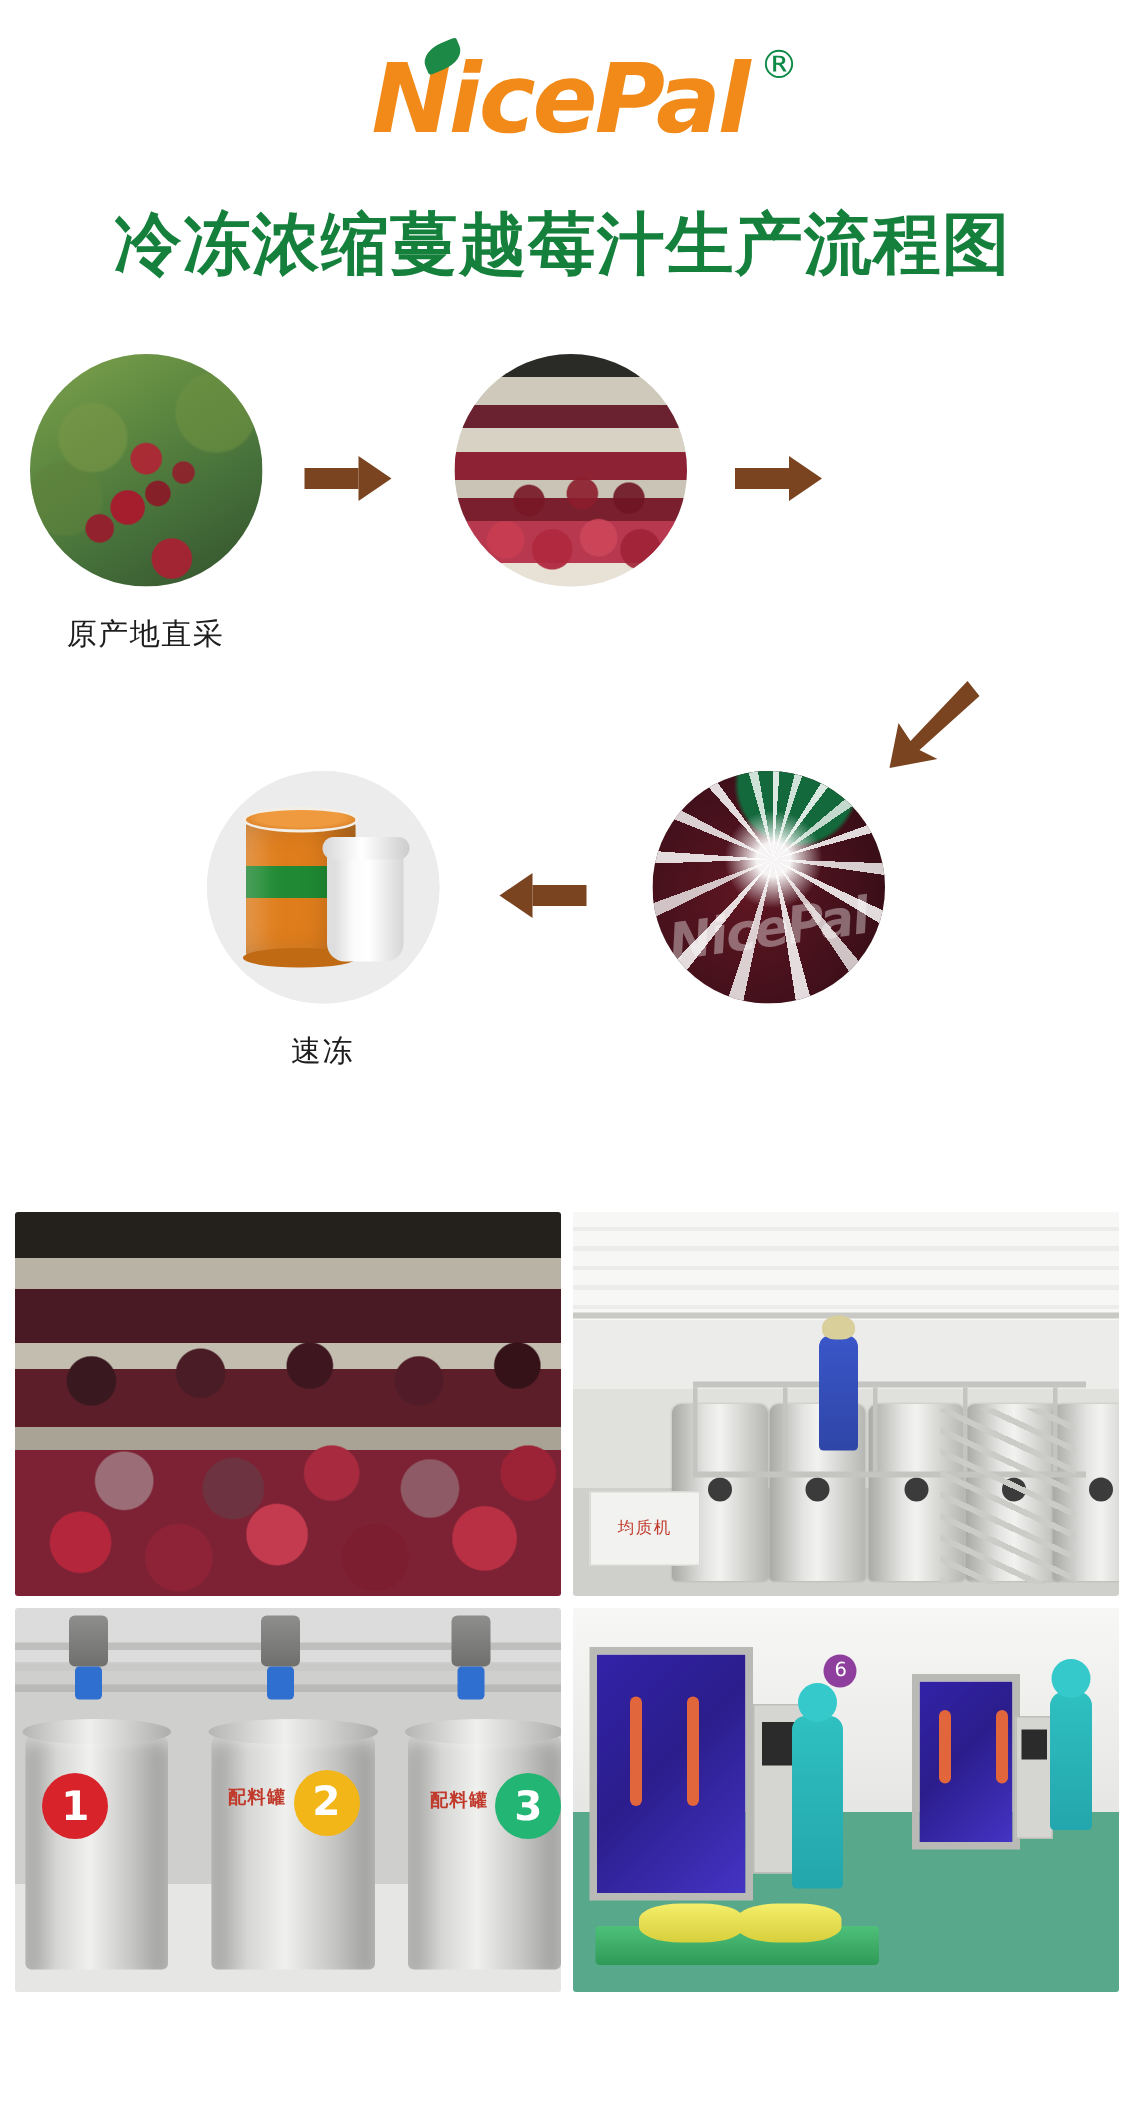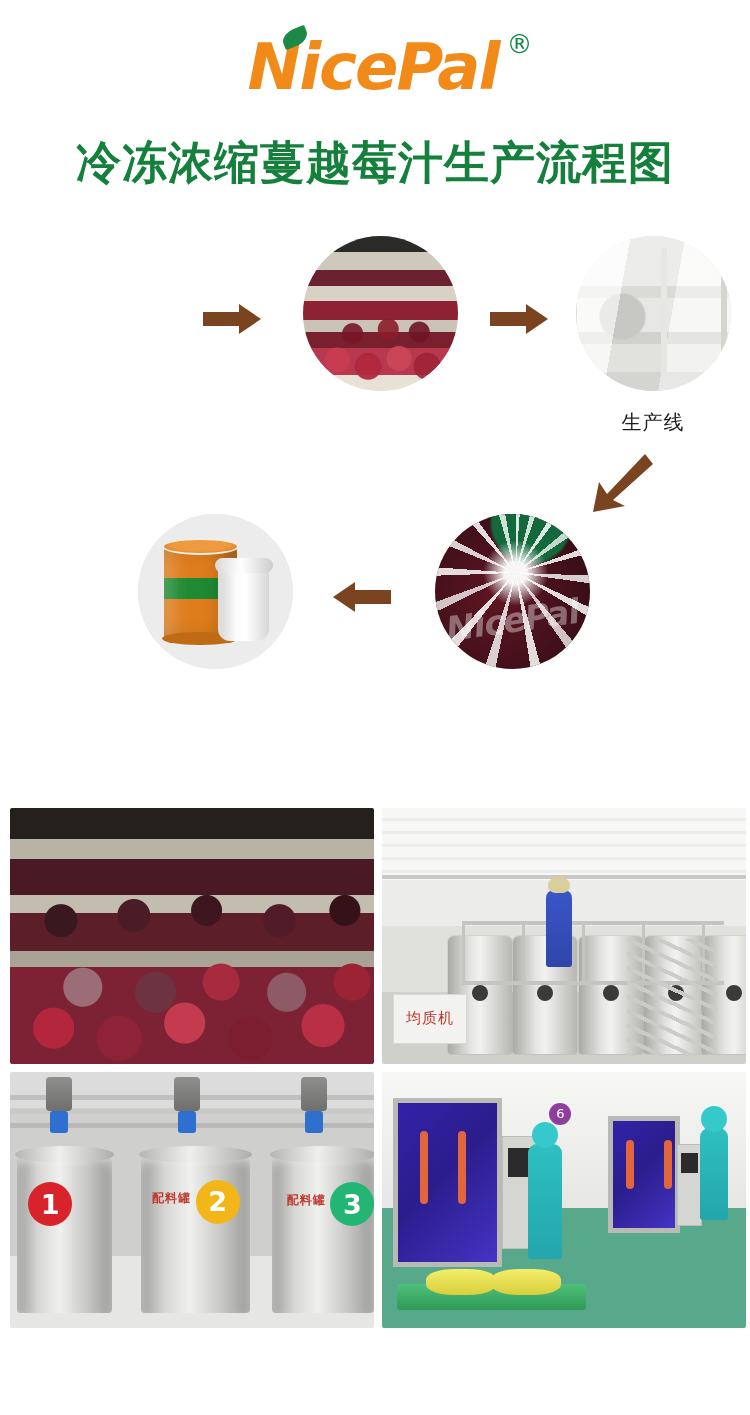--- a/index.html
+++ b/index.html
@@ -300,21 +300,21 @@
   .pb .rail::before { content:""; position:absolute; left:0; top:0; bottom:0; width:3px; background:#c4c4c1;
     box-shadow:60px 0 0 #c4c4c1,120px 0 0 #c4c4c1,180px 0 0 #c4c4c1,240px 0 0 #c4c4c1; }
   .pb .worker { position:absolute; left:45%; top:32%; width:26px; height:30%;
     background:linear-gradient(#3a56c8,#2f46a8); border-radius:8px 8px 3px 3px; }
   .pb .worker::before { content:""; position:absolute; left:2px; top:-13px; width:22px; height:16px;
     background:#d9cf9a; border-radius:50% 50% 40% 40%; }
   .pb .stairs { position:absolute; right:8%; bottom:3%; width:90px; height:46%;
     background: repeating-linear-gradient(25deg,#cbcbc8 0 4px, transparent 4px 13px); }
   .pb .sign { position:absolute; left:3%; bottom:8%; width:72px; height:48px;
     background:#f2f2f0; border:1px solid #d8d8d5; display:flex; align-items:center; justify-content:center;
-    font-family:"DejaVu Sans","Liberation Sans",sans-serif; font-size:15px; color:#c0392b; letter-spacing:1px; }
+    font-family:"DejaVu Sans","Liberation Sans",sans-serif; font-size:11px; color:#c0392b; letter-spacing:1px; }
   
   .pc { background: linear-gradient(#dcdcdc 0 14%, #cfcfce 14% 72%, #e6e6e4 72% 100%); }
   .pc .pipe { position:absolute; left:0; right:0; top:9%; height:5px; background:#bfbfbd;
     box-shadow:0 14px 0 #c9c9c7, 0 28px 0 #b9b9b7; }
   .pc .vat { position:absolute; bottom:6%; height:62%;
     border-radius:10px 10px 4px 4px;
     background:linear-gradient(90deg,#9d9d9b 0%,#d6d6d4 22%,#f0f0ee 45%,#c5c5c3 75%,#9a9a98 100%);
     box-shadow: inset 0 6px 10px rgba(255,255,255,.5); }
   .pc .vat::before { content:""; position:absolute; left:-2%; top:-5%; width:104%; height:11%;
     border-radius:50%; background:linear-gradient(90deg,#b5b5b3,#efefed 45%,#adadab); }
@@ -356,43 +356,43 @@
     <span class="logo-en">NicePal</span>
     <span class="logo-leaf"></span>
     <span class="logo-r">®</span>
   </div>
 </div>
 
 <div class="page-title">冷冻浓缩蔓越莓汁生产流程图</div>
 
 <div class="flow">
 
+  <div class="node" style="left:2px; top:0;">
+    <div class="circle">
+      <div class="ph ph-bush"></div>
+    </div>
+    <div class="caption">原产地直采</div>
+  </div>
 
   <div class="arrow-h right" style="left:203px; top:68px;">
     <span class="shaft"></span>
       <span class="head"></span>
   </div>
 
   <div class="node" style="left:285px; top:0;">
     <div class="circle">
       <div class="ph ph-crates"></div>
     </div>
   </div>
 
   <div class="arrow-h right" style="left:490px; top:68px;">
     <span class="shaft"></span>
       <span class="head"></span>
   </div>
 
-  <div class="node" style="left:558px; top:0;">
-    <div class="circle">
-      <div class="ph ph-line"></div>
-    </div>
-    <div class="caption">生产线</div>
-  </div>
 
   <div class="arrow-diag" style="left:585px; top:212px;">
     <svg width="70" height="70" viewBox="0 0 70 70">
       <path d="M60 6 L68 16 L28 52 L40 58 L8 64 L14 34 L22 46 Z" fill="#7B4420"></path>
     </svg>
   </div>
 
   <div class="node" style="left:417px; top:278px;">
     <div class="circle">
       <div class="ph ph-conc">
@@ -406,20 +406,21 @@
       <span class="head"></span>
   </div>
 
   <div class="node" style="left:120px; top:278px;">
     <div class="circle">
       <div class="ph ph-drum">
         <div class="drum"></div>
         <div class="bucket"></div>
       </div>
     </div>
+    <div class="caption">速冻</div>
   </div>
 </div>
 
 <div class="photo-grid">
 
   <div class="photo pa"></div>
 
   <div class="photo pb">
     <div class="ceil"></div>
     <div class="beam"></div>

